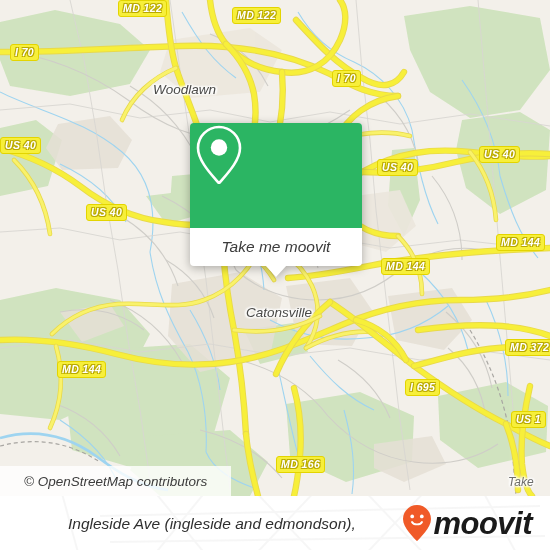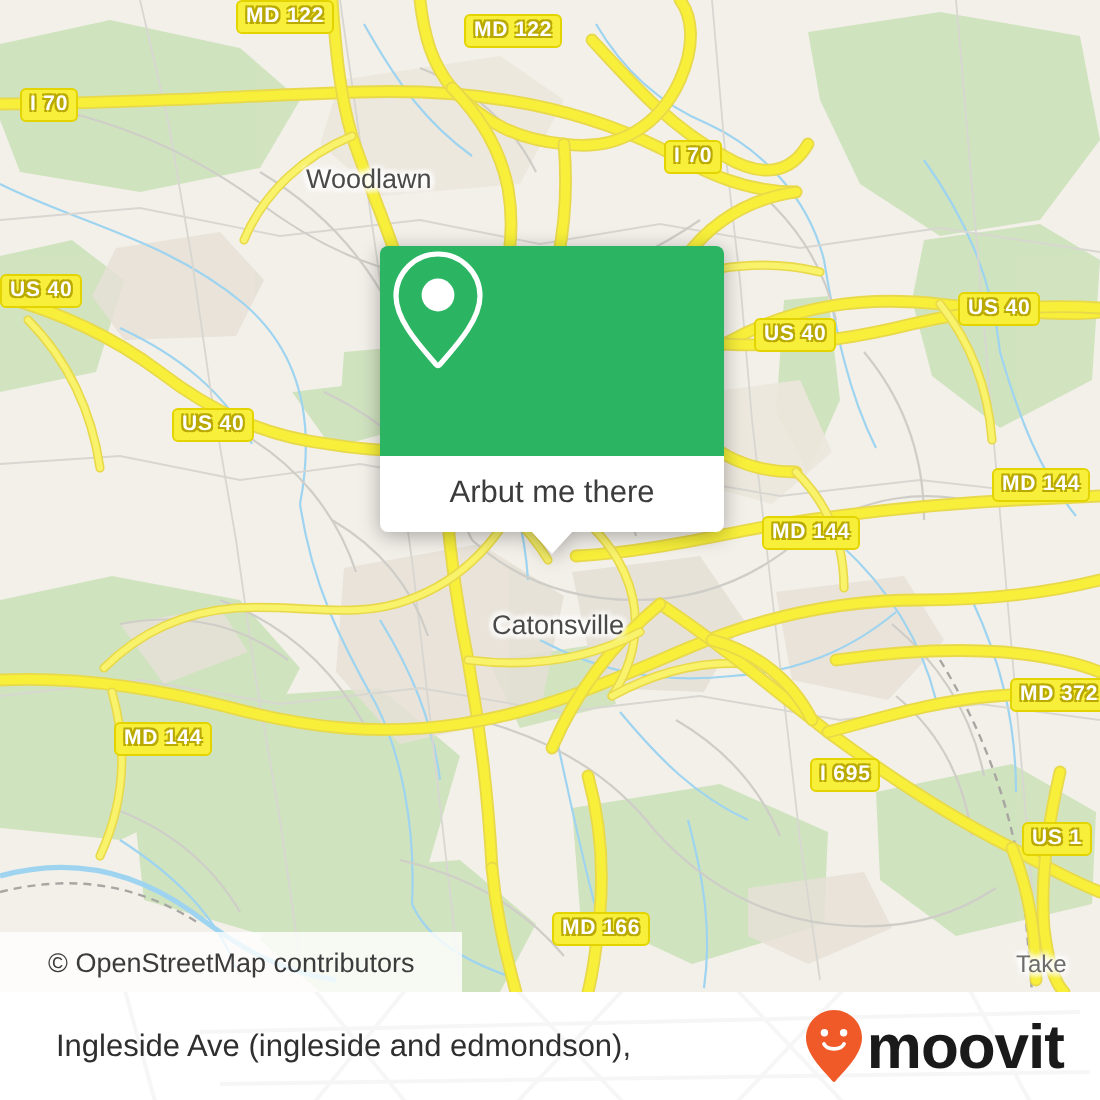--- a/index.html
+++ b/index.html
@@ -2,21 +2,21 @@
 <html><head>
 <meta charset="utf-8">
 <style>
   * { box-sizing: border-box; margin: 0; padding: 0; }
   html, body {
     width: 550px; height: 550px;
     font-family: "Liberation Sans", sans-serif;
     background: #ffffff;
     overflow: hidden;
   }
-  #app { position: relative; width: 550px; height: 420px; }
+  #app { position: relative; width: 550px; height: 420px; font-style: italic; }
 
   
   .map {
     position: absolute; left: 0; top: 0;
     width: 550px; height: 496px;
     background: #f2efe9;
     overflow: hidden;
   }
   .map svg { position: absolute; left: 0; top: 0; }
 
@@ -96,20 +96,21 @@
   }
 
   
   .footer {
     position: absolute;
     left: 0; top: 496px;
     width: 550px; height: 54px;
     background: #ffffff;
     display: flex; align-items: center;
     overflow: hidden;
+    padding-left: 40px;
   }
   .footer-watermark {
     position: absolute; left: 0; top: 0;
     width: 550px; height: 54px;
     opacity: .07;
     pointer-events: none;
   }
   .footer-title {
     position: relative;
     margin-left: 28px;
@@ -364,21 +365,21 @@
     </div>
 
     <div class="callout">
       <div class="callout-top">
         <svg width="58" height="64" viewBox="0 0 58 64">
           <path d="M29 4 C17.4 4 8 13.4 8 25 C8 38 22 52 28.2 59.4 C28.6 59.9 29.4 59.9 29.8 59.4 C36 52 50 38 50 25 C50 13.4 40.6 4 29 4 Z" fill="none" stroke="#ffffff" stroke-width="2.6"></path>
           <circle cx="29" cy="24.5" r="8.2" fill="#ffffff"></circle>
         </svg>
       </div>
       <div class="callout-btn">
-        <span>Arbut me there</span>
+        <span>Take me moovit</span>
       </div>
       <div class="callout-tail"></div>
     </div>
   </div>
 
   <div class="footer">
     <svg class="footer-watermark" viewBox="0 0 550 54" preserveAspectRatio="none">
       <g stroke="#8a8a8a" stroke-width="2" fill="none">
         <path d="M150 -10 L210 64"></path>
         <path d="M210 -10 L150 64"></path>

